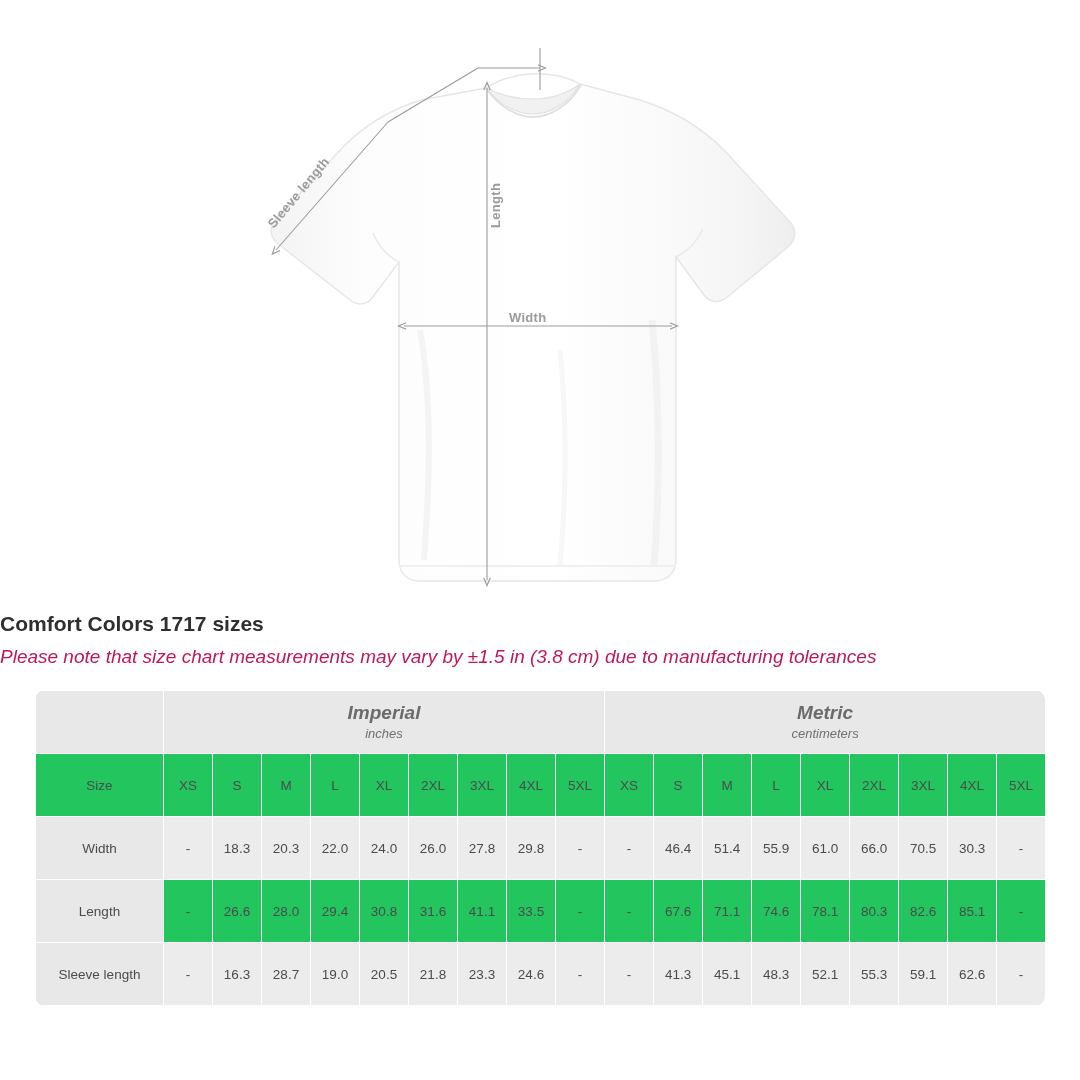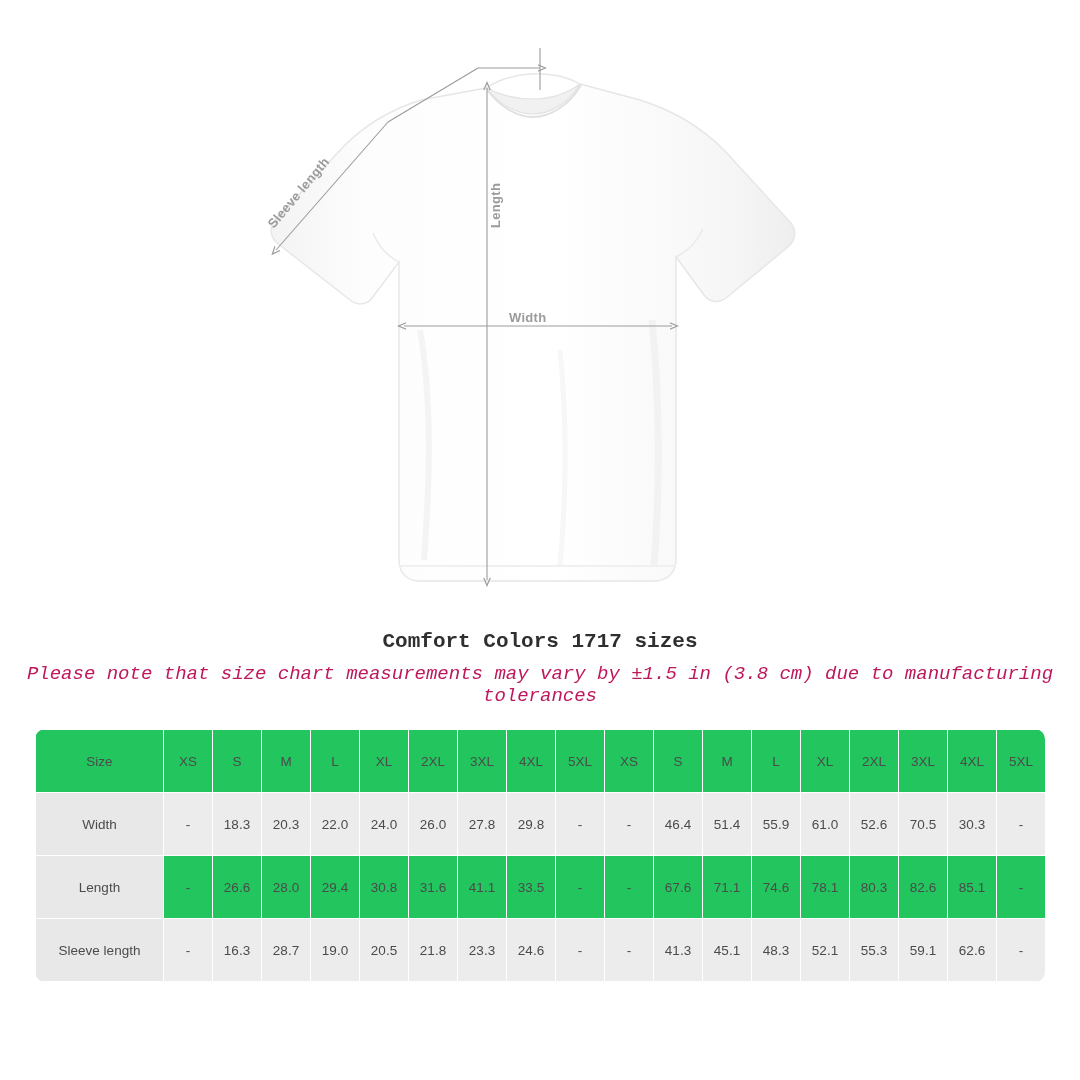--- a/index.html
+++ b/index.html
@@ -48,23 +48,20 @@
   .dim-label.sleeve-label {
     left: 276px;
     top: 216px;
     transform: rotate(-50deg);
     transform-origin: left bottom;
     white-space: nowrap;
   }
 
   
   .title-block {
-    text-align: center;
-    margin-top: 18px;
-    font-family: Liberation Mono, monospace;
   }
   .chart-title {
     font-size: 21px;
     font-weight: bold;
     color: #2f2f2f;
     margin: 0;
   }
   .chart-note {
     font-size: 19px;
     font-style: italic;
@@ -228,20 +225,31 @@
   <p class="chart-note">Please note that size chart measurements may vary by ±1.5 in (3.8 cm) due to manufacturing tolerances</p>
 </div>
 
 <div class="table-wrap">
   <table class="size-table">
     <colgroup>
       <col style="width:128px">
       <col span="18" style="width:49px">
     </colgroup>
     <tbody id="table-body">
+        <tr>
+          <td class="corner-blank"></td>
+          <td class="unit-head" colspan="9">
+            <span class="unit-name">Imperial</span>
+            <span class="unit-sub">inches</span>
+          </td>
+          <td class="unit-head" colspan="9">
+            <span class="unit-name">Metric</span>
+            <span class="unit-sub">centimeters</span>
+          </td>
+        </tr>
         <tr class="band-plain">
           <td class="size-head-label">Size</td>
           <td class="size-head-cell">XS</td>
           <td class="size-head-cell">S</td>
           <td class="size-head-cell">M</td>
           <td class="size-head-cell">L</td>
           <td class="size-head-cell">XL</td>
           <td class="size-head-cell">2XL</td>
           <td class="size-head-cell">3XL</td>
           <td class="size-head-cell">4XL</td>
@@ -265,21 +273,21 @@
           <td>24.0</td>
           <td>26.0</td>
           <td>27.8</td>
           <td>29.8</td>
           <td>-</td>
           <td>-</td>
           <td>46.4</td>
           <td>51.4</td>
           <td>55.9</td>
           <td>61.0</td>
-          <td>52.6</td>
+          <td>66.0</td>
           <td>70.5</td>
           <td>30.3</td>
           <td>-</td>
         </tr>
         <tr class="band-plain">
           <td class="row-head">Length</td>
           <td>-</td>
           <td>26.6</td>
           <td>28.0</td>
           <td>29.4</td>

